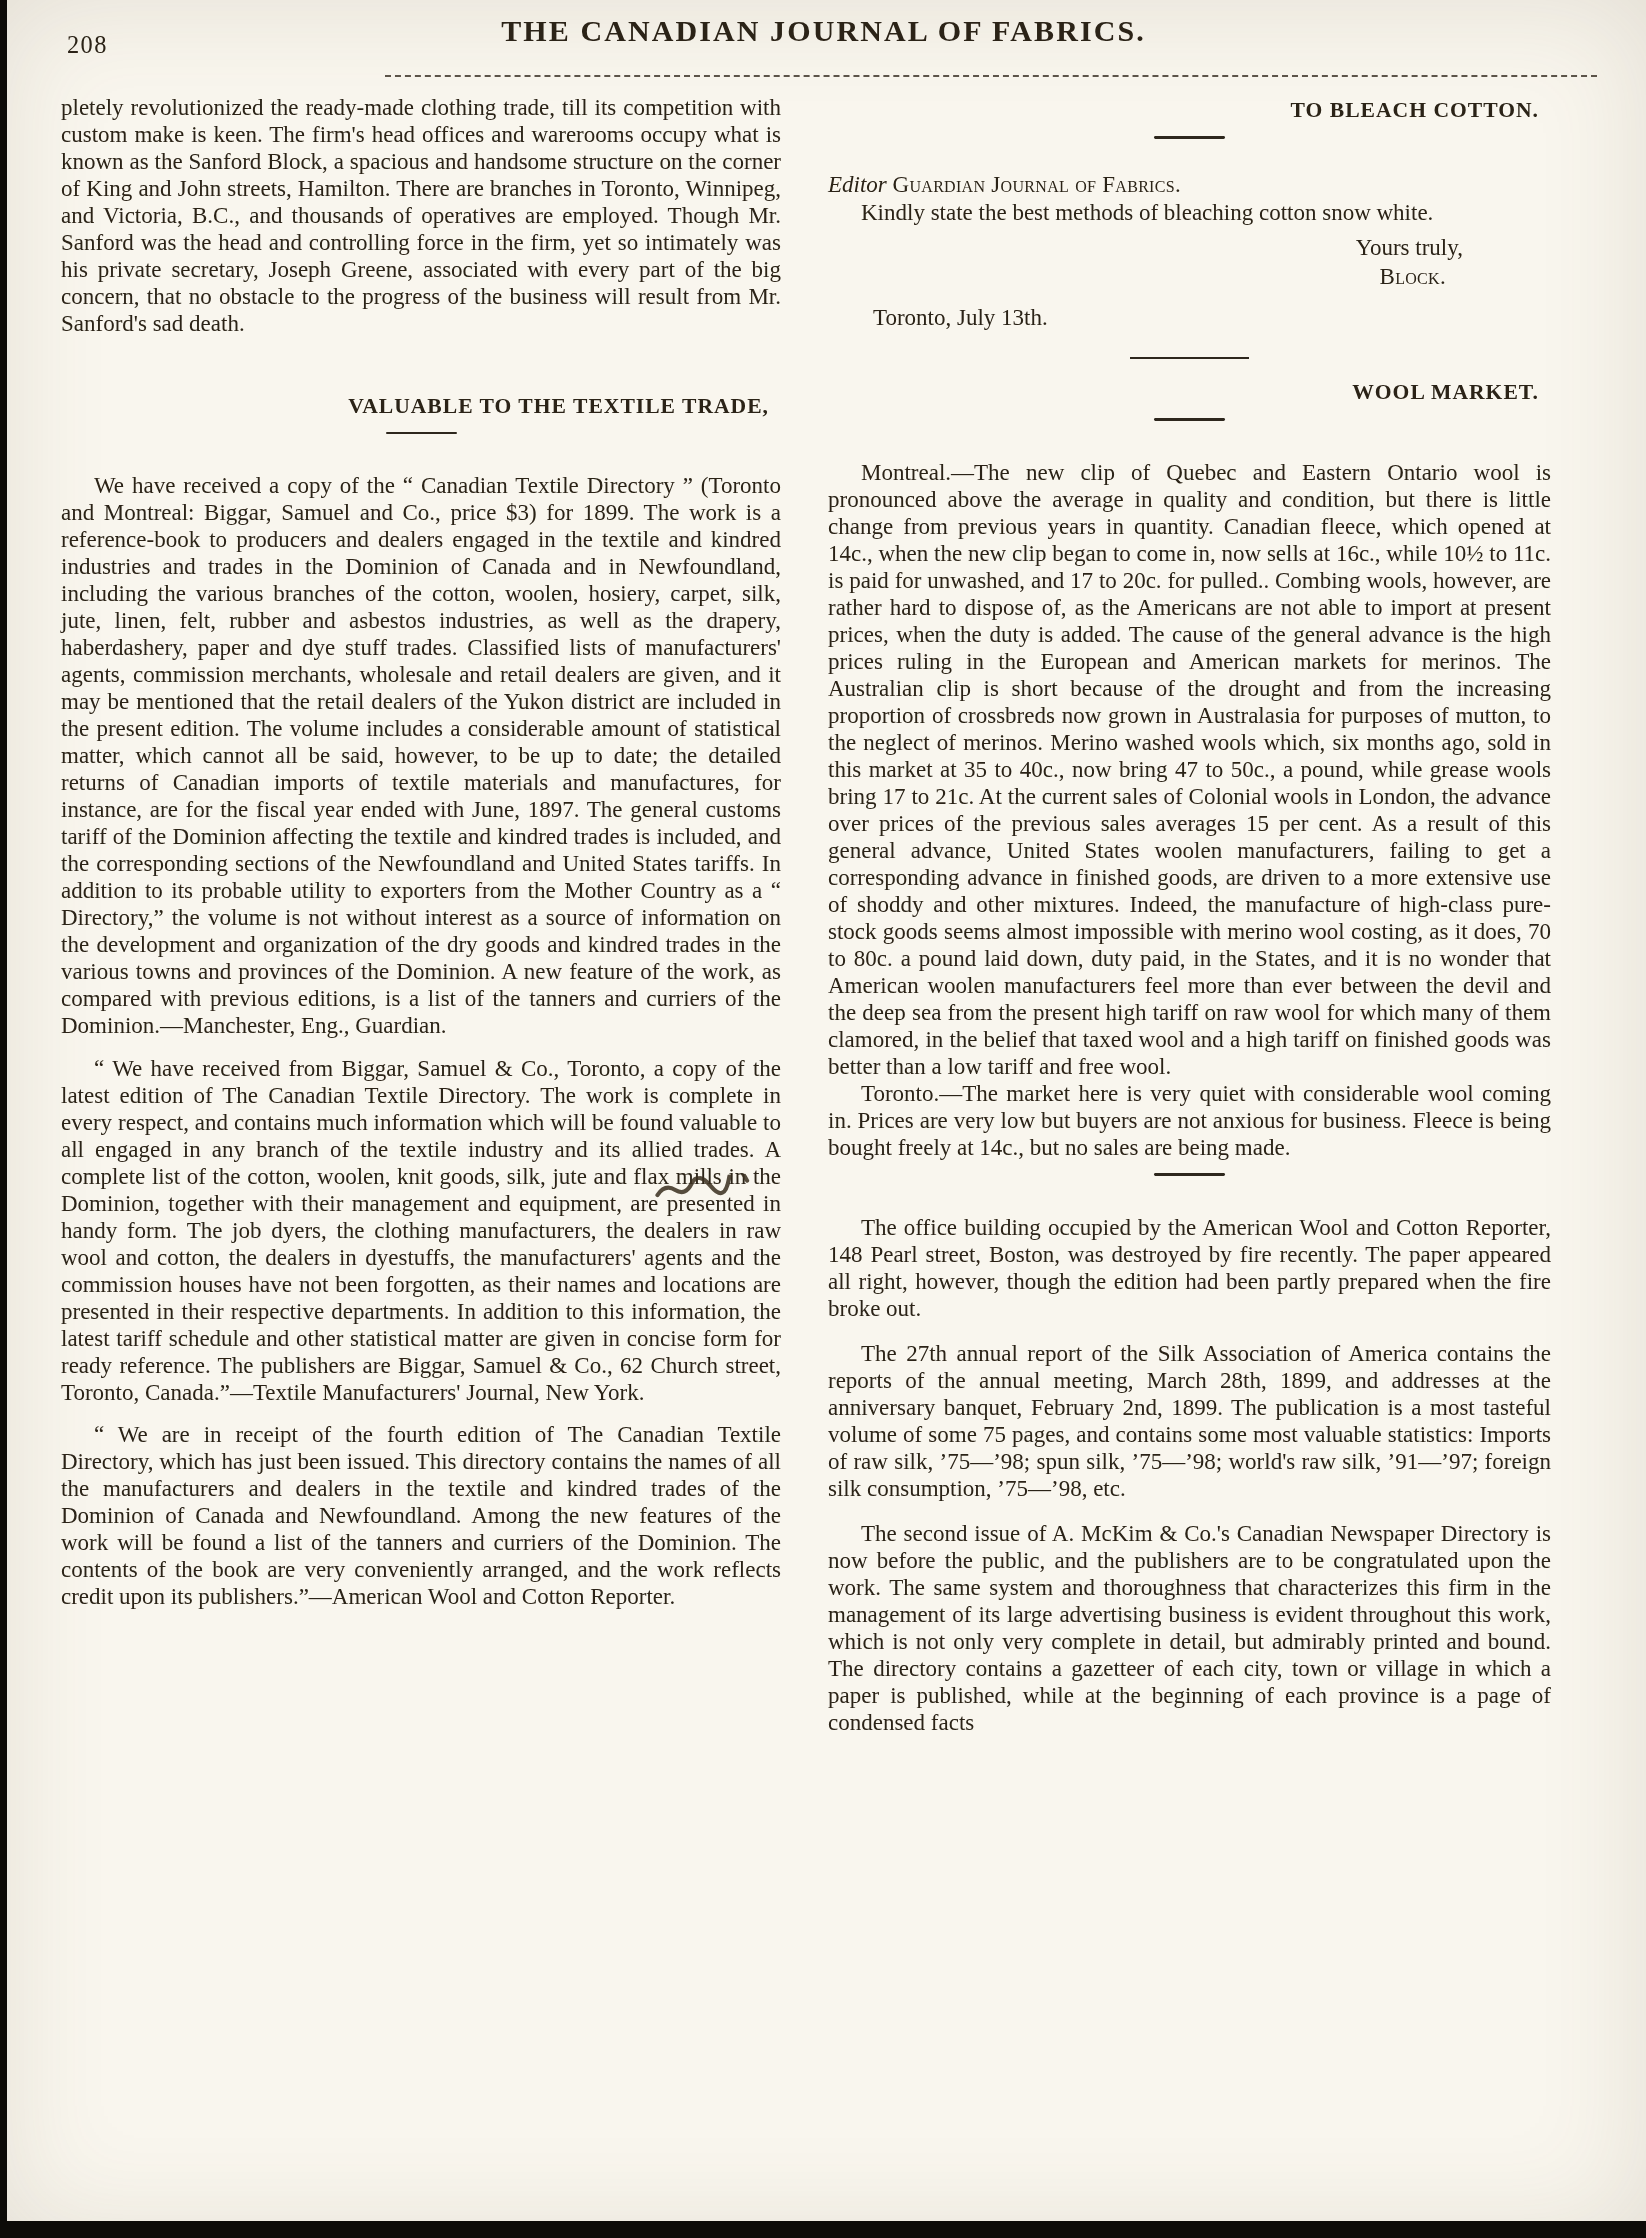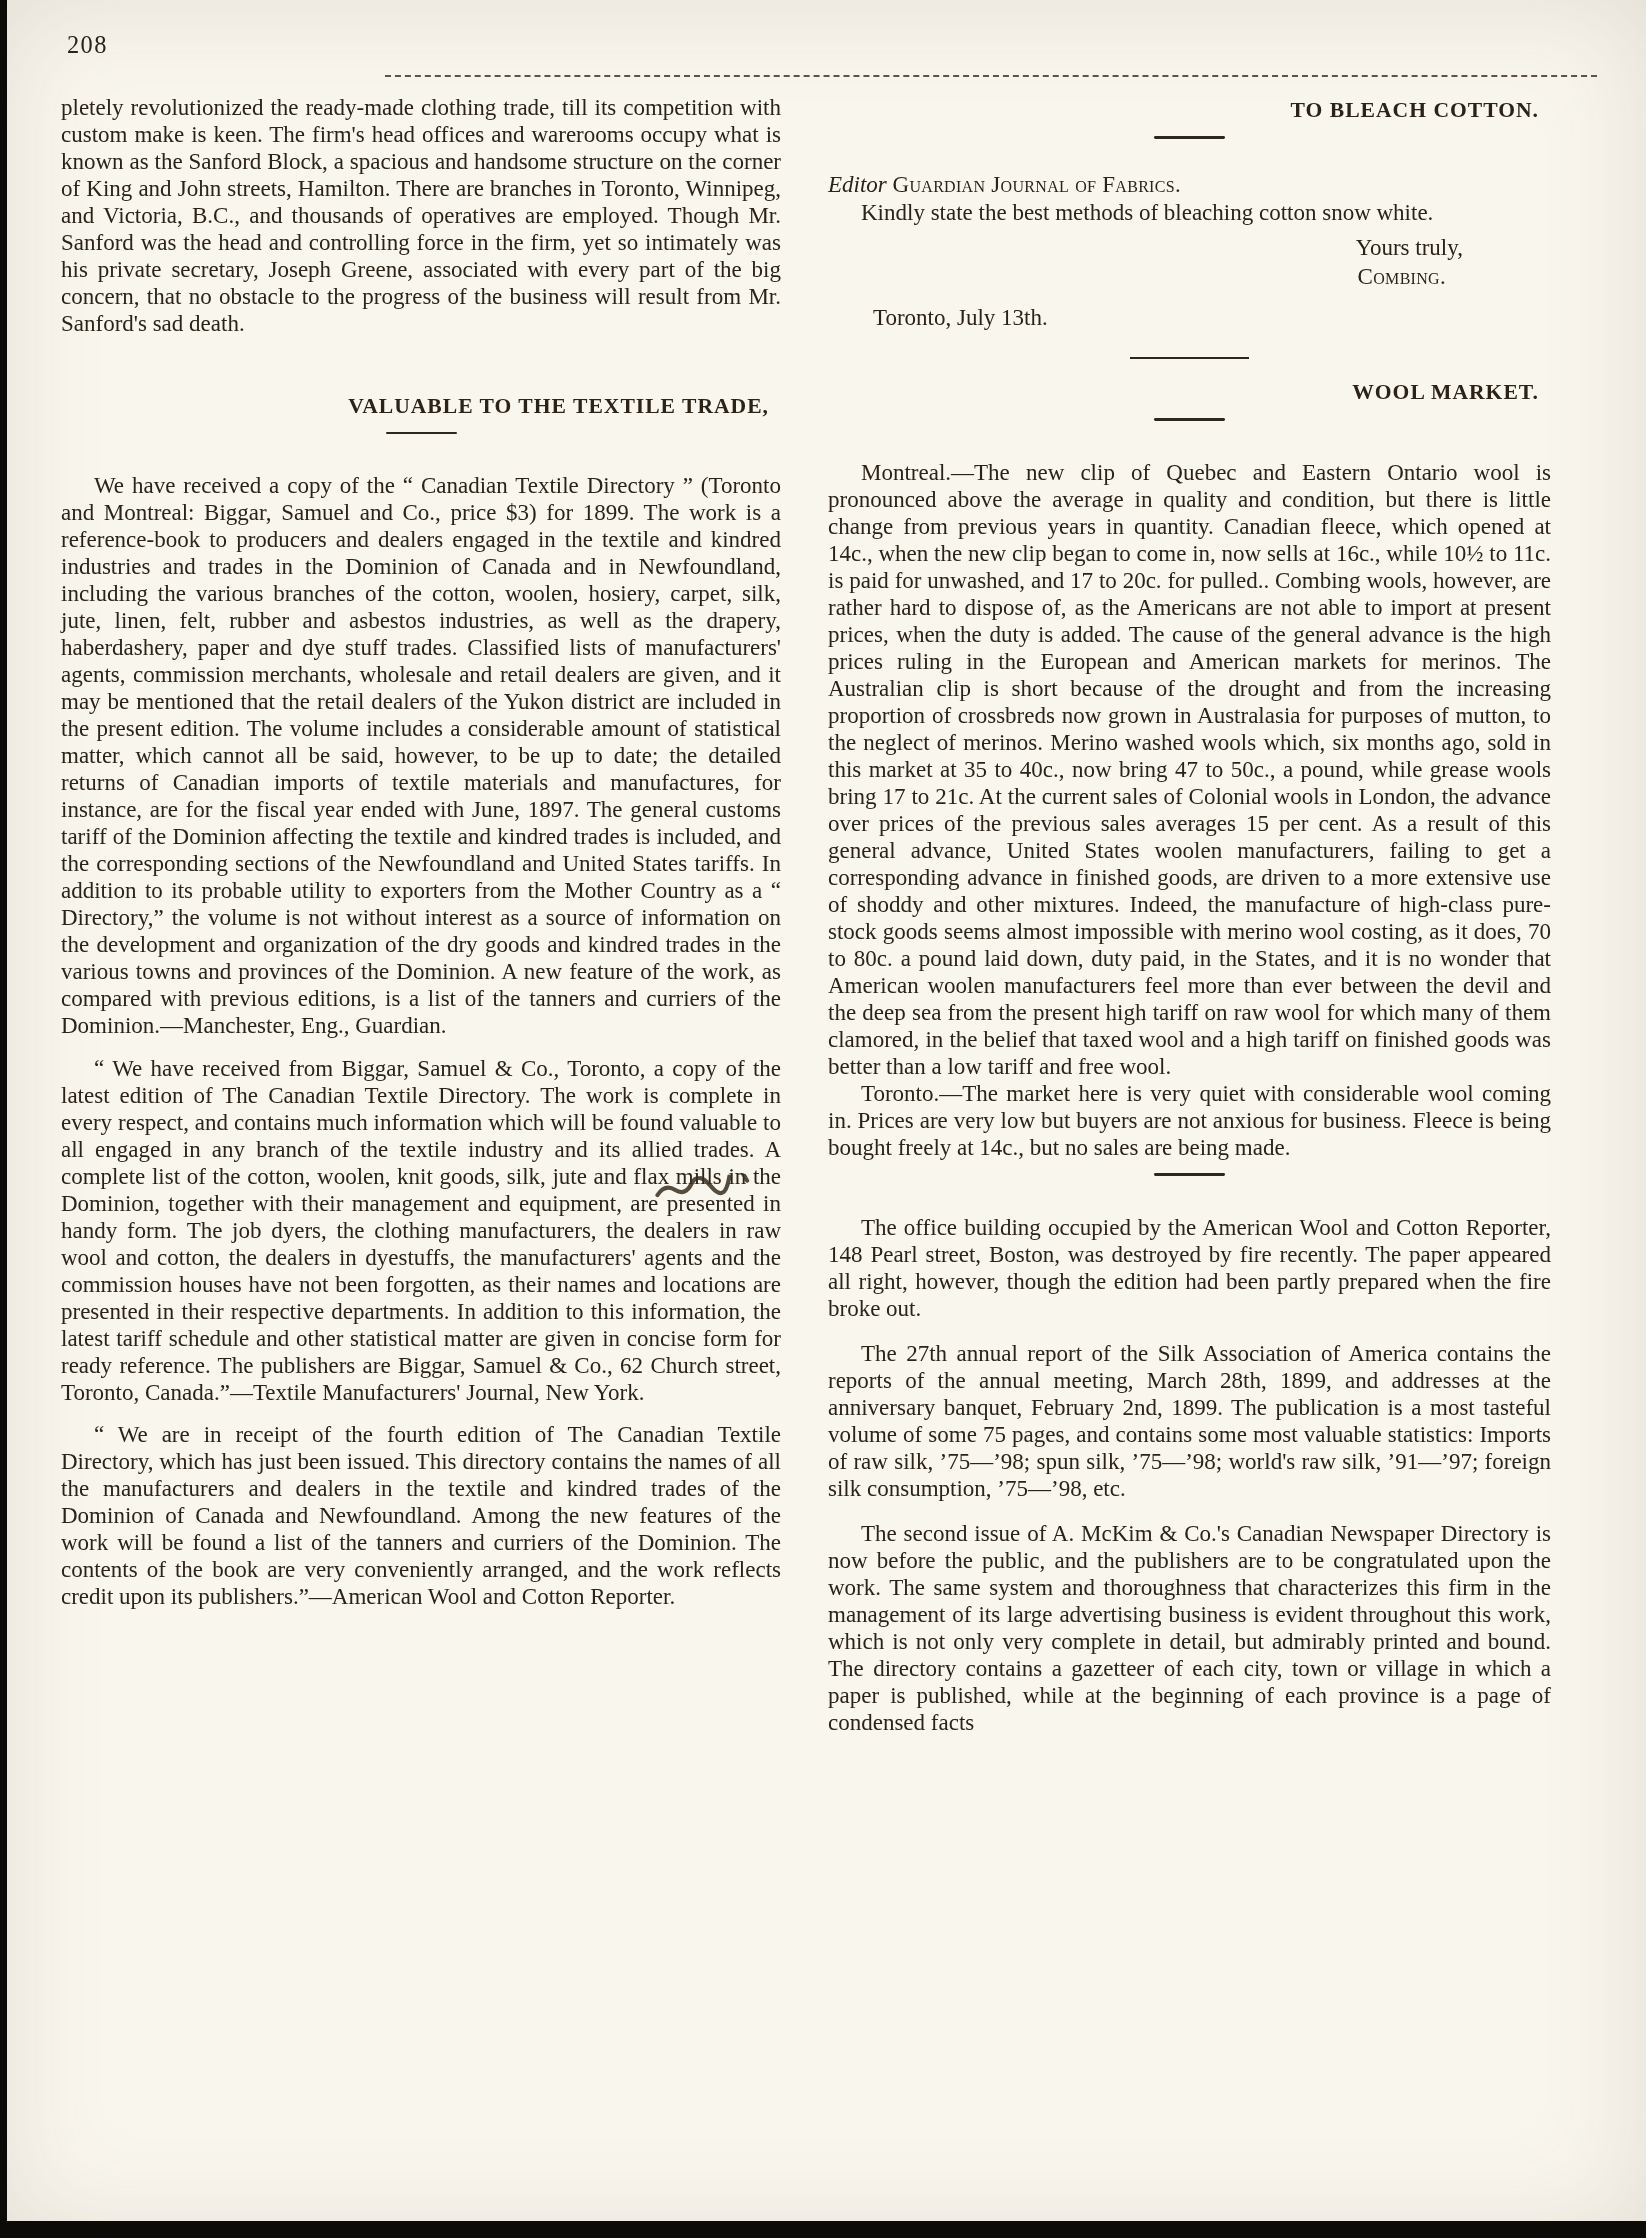--- a/index.html
+++ b/index.html
@@ -95,20 +95,21 @@
 </head>
 <body>
 
 <div class="page">
 
   <div class="edge-left"></div>
   <div class="edge-bottom"></div>
 
   <header class="masthead">
     <span class="page-number">208</span>
+    <h1 class="journal-title">THE CANADIAN JOURNAL OF FABRICS.</h1>
   </header>
 
   <hr class="header-rule">
 
   <main class="columns">
 
     <section class="col col-left">
       <p class="body-text">pletely revolutionized the ready-made clothing trade, till its competition with custom make is keen. The firm's head offices and warerooms occupy what is known as the Sanford Block, a spacious and handsome structure on the corner of King and John streets, Hamilton. There are branches in Toronto, Winnipeg, and Victoria, B.C., and thousands of operatives are employed. Though Mr. Sanford was the head and controlling force in the firm, yet so intimately was his private secretary, Joseph Greene, associated with every part of the big concern, that no obstacle to the progress of the business will result from Mr. Sanford's sad death.</p>
 
       <h2 class="section-heading mt-heading">VALUABLE TO THE TEXTILE TRADE,</h2>
@@ -128,21 +129,21 @@
 
       <h2 class="section-heading mt-first">TO BLEACH COTTON.</h2>
       <div class="heading-rule"></div>
 
       <p class="letter-address">
         <span class="italic">Editor</span>
         <span class="smallcaps">Guardian Journal of Fabrics.</span>
       </p>
       <p class="body-text indent letter-body">Kindly state the best methods of bleaching cotton snow white.</p>
       <p class="letter-closing">Yours truly,</p>
-      <p class="letter-signature smallcaps">Combing.</p>
+      <p class="letter-signature smallcaps">Block.</p>
       <p class="letter-dateline">Toronto, July 13th.</p>
 
       <div class="section-divider"></div>
 
       <h2 class="section-heading">WOOL MARKET.</h2>
       <div class="heading-rule"></div>
 
       <p class="body-text indent after-rule">Montreal.—The new clip of Quebec and Eastern Ontario wool is pronounced above the average in quality and condition, but there is little change from previous years in quantity. Canadian fleece, which opened at 14c., when the new clip began to come in, now sells at 16c., while 10½ to 11c. is paid for unwashed, and 17 to 20c. for pulled.. Combing wools, however, are rather hard to dispose of, as the Americans are not able to import at present prices, when the duty is added. The cause of the general advance is the high prices ruling in the European and American markets for merinos. The Australian clip is short because of the drought and from the increasing proportion of crossbreds now grown in Australasia for purposes of mutton, to the neglect of merinos. Merino washed wools which, six months ago, sold in this market at 35 to 40c., now bring 47 to 50c., a pound, while grease wools bring 17 to 21c. At the current sales of Colonial wools in London, the advance over prices of the previous sales averages 15 per cent. As a result of this general advance, United States woolen manufacturers, failing to get a corresponding advance in finished goods, are driven to a more extensive use of shoddy and other mixtures. Indeed, the manufacture of high-class pure-stock goods seems almost impossible with merino wool costing, as it does, 70 to 80c. a pound laid down, duty paid, in the States, and it is no wonder that American woolen manufacturers feel more than ever between the devil and the deep sea from the present high tariff on raw wool for which many of them clamored, in the belief that taxed wool and a high tariff on finished goods was better than a low tariff and free wool.</p>
       <p class="body-text indent">Toronto.—The market here is very quiet with considerable wool coming in. Prices are very low but buyers are not anxious for business. Fleece is being bought freely at 14c., but no sales are being made.</p>
 

